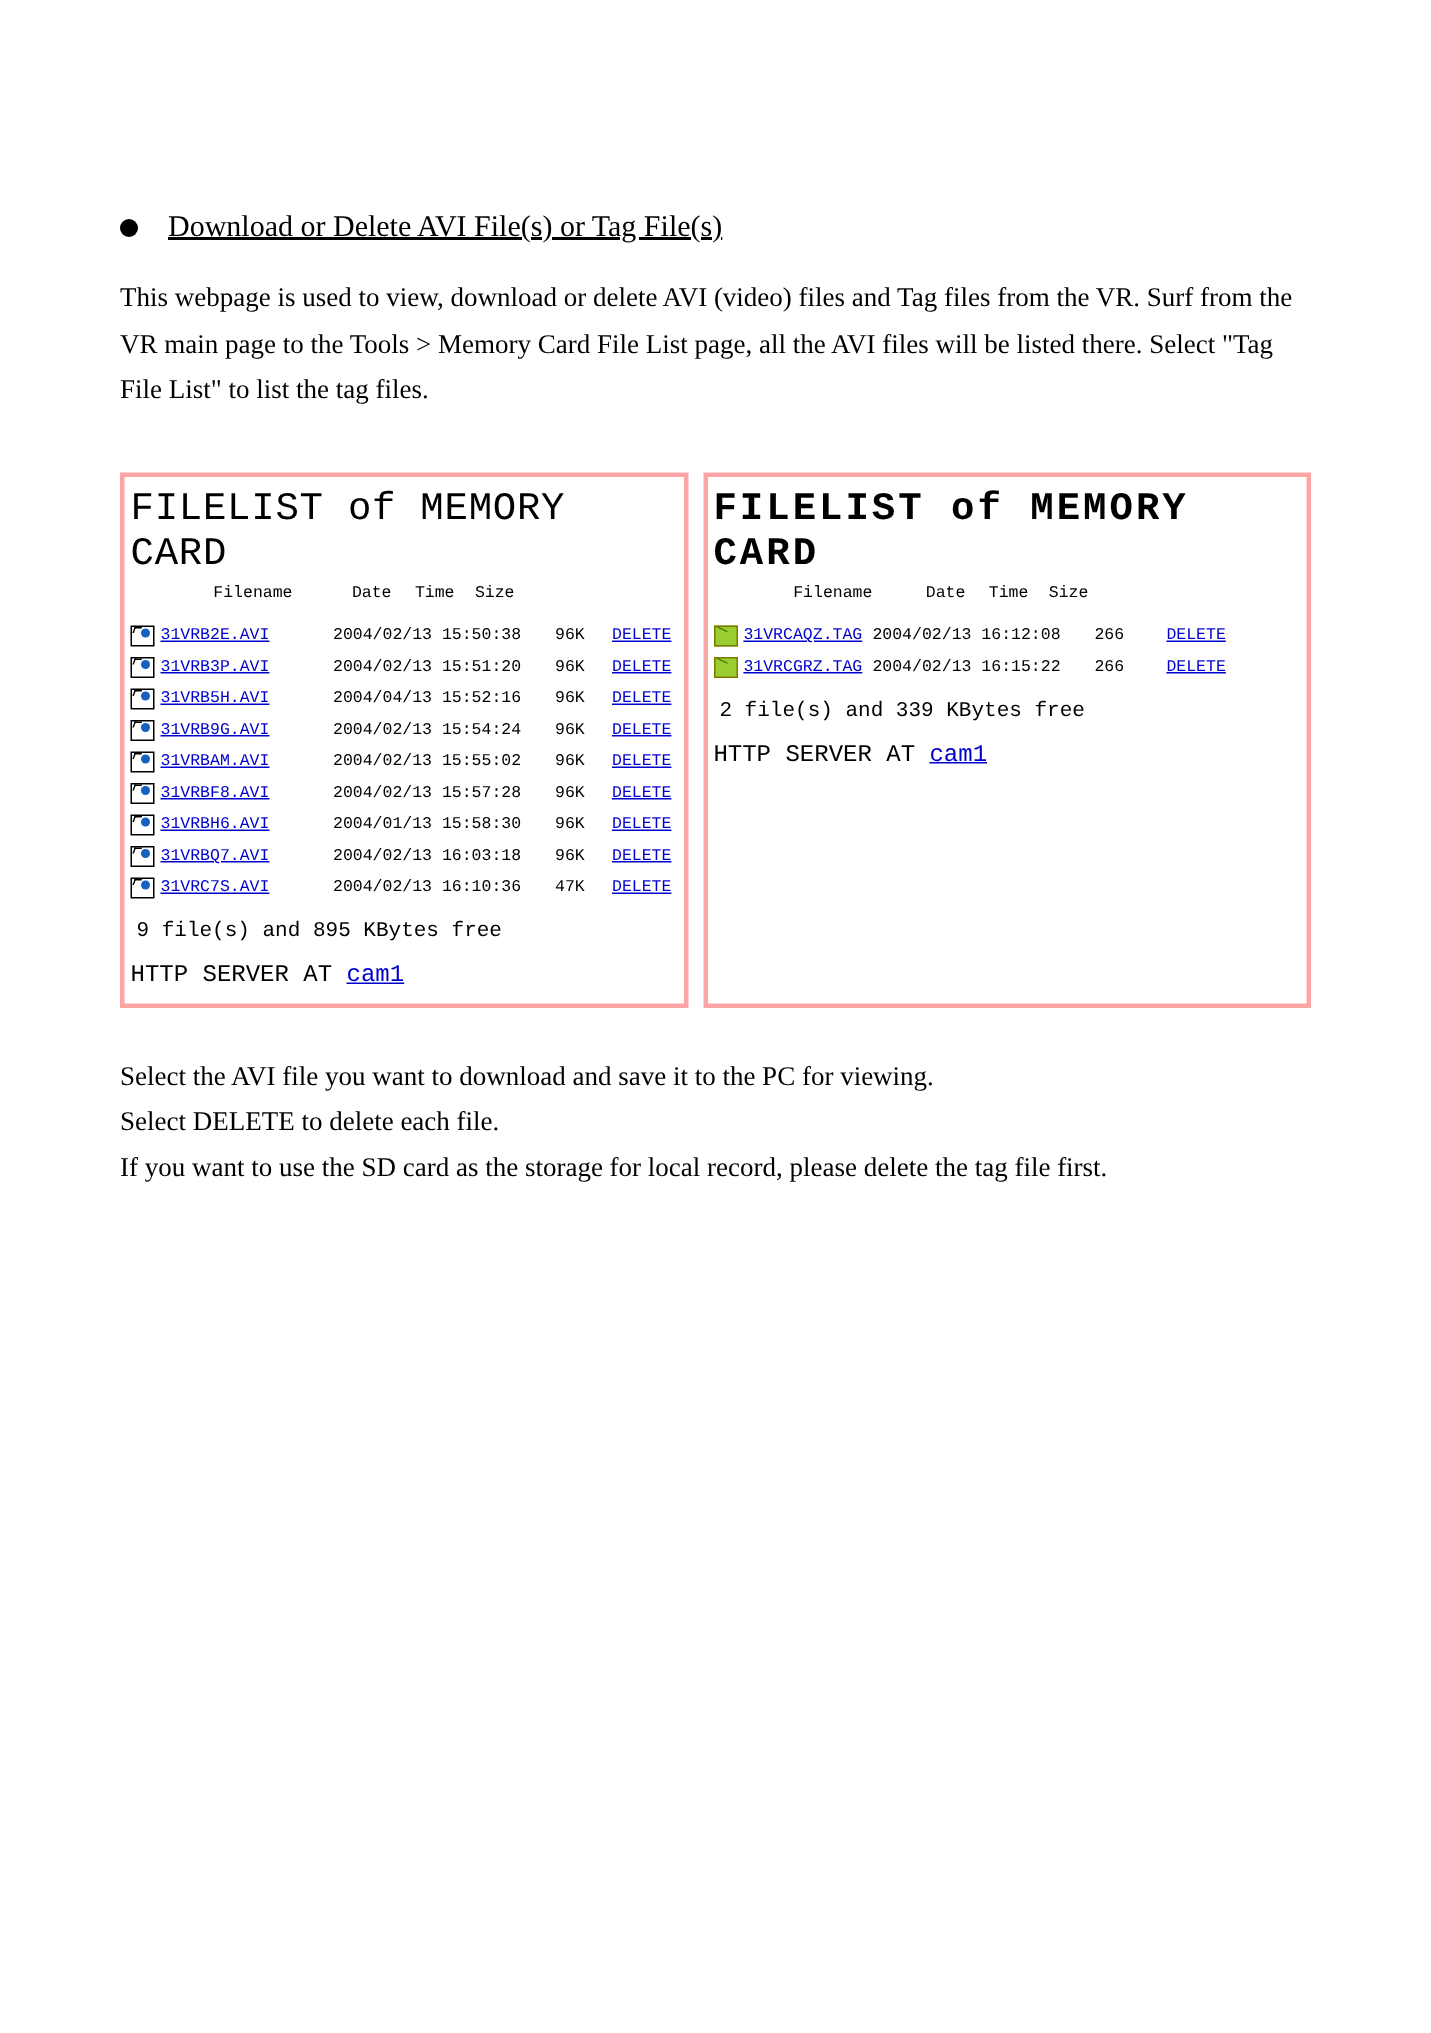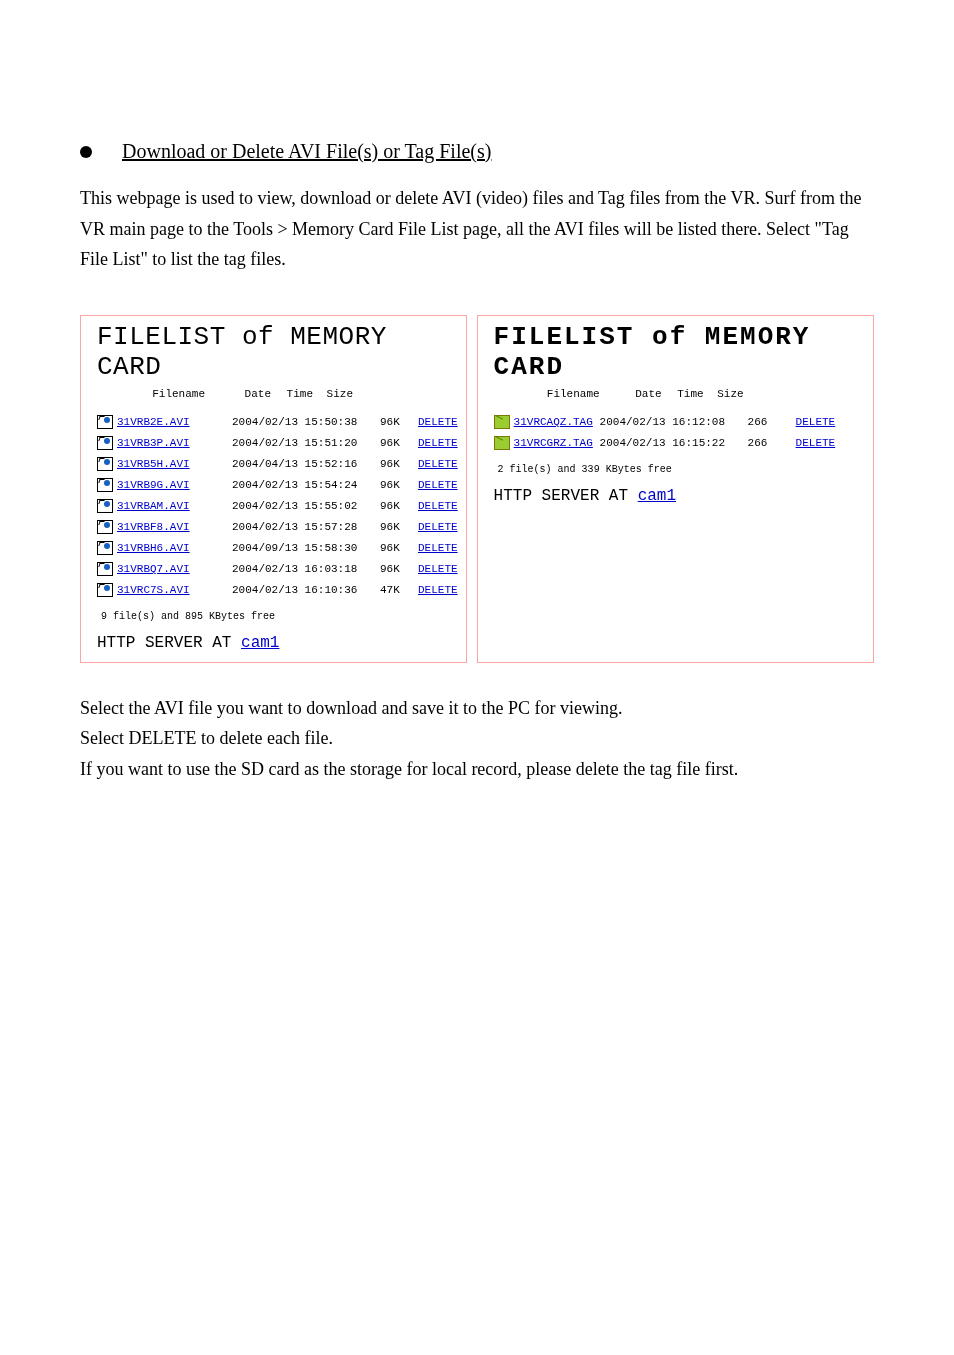--- a/index.html
+++ b/index.html
@@ -9,21 +9,21 @@
     background: #fff;
     font-family: "Times New Roman", serif;
     color: #000;
   }
   .page {
     padding: 40px 80px 0 80px;
   }
   .bullet-row {
     display: flex;
     align-items: center;
-    gap: 30px;
+    gap: 20px;
     margin-top: 100px;
     margin-bottom: 10px;
   }
   .bullet-dot {
     width: 12px;
     height: 12px;
     border-radius: 50%;
     background: #000;
     flex: 0 0 auto;
   }
@@ -35,22 +35,22 @@
   .intro {
     font-size: 18px;
     line-height: 1.7;
     margin: 20px 0 40px 0;
   }
   .panels {
     display: flex;
     gap: 10px;
   }
   .panel {
-    border: 1px solid #fca5a5;
-    padding: 6px 8px 10px 16px;
+    border: 3px solid #fca5a5;
+    padding: 6px 8px 10px 4px;
     font-family: "Courier New", monospace;
   }
   .panel.left { width: 370px; }
   .panel.right { width: 400px; }
   .panel-title {
     font-family: "Courier New", monospace;
     font-size: 26px;
     letter-spacing: 0.5px;
     margin-bottom: 6px;
   }
@@ -133,21 +133,21 @@
   .right .dt { width: 148px; }
   .sz { display:inline-block; width: 30px; }
   .del {
     color: #0000cc;
     text-decoration: underline;
     display:inline-block;
     margin-left: 8px;
   }
   .right .del { margin-left: 18px; }
   .summary {
-    font-size: 10px;
+    font-size: 14px;
     margin-top: 10px;
     padding-left: 4px;
   }
   .srvline {
     font-size: 16px;
     margin-top: 12px;
   }
   .srvlink {
     color: #0000cc;
     text-decoration: underline;
@@ -219,21 +219,21 @@
           <div class="row">
             <span class="ico video-icon"></span>
             <a class="fn">31VRBF8.AVI</a>
             <span class="dt">2004/02/13 15:57:28</span>
             <span class="sz">96K</span>
             <a class="del">DELETE</a>
           </div>
           <div class="row">
             <span class="ico video-icon"></span>
             <a class="fn">31VRBH6.AVI</a>
-            <span class="dt">2004/09/13 15:58:30</span>
+            <span class="dt">2004/01/13 15:58:30</span>
             <span class="sz">96K</span>
             <a class="del">DELETE</a>
           </div>
           <div class="row">
             <span class="ico video-icon"></span>
             <a class="fn">31VRBQ7.AVI</a>
             <span class="dt">2004/02/13 16:03:18</span>
             <span class="sz">96K</span>
             <a class="del">DELETE</a>
           </div>

